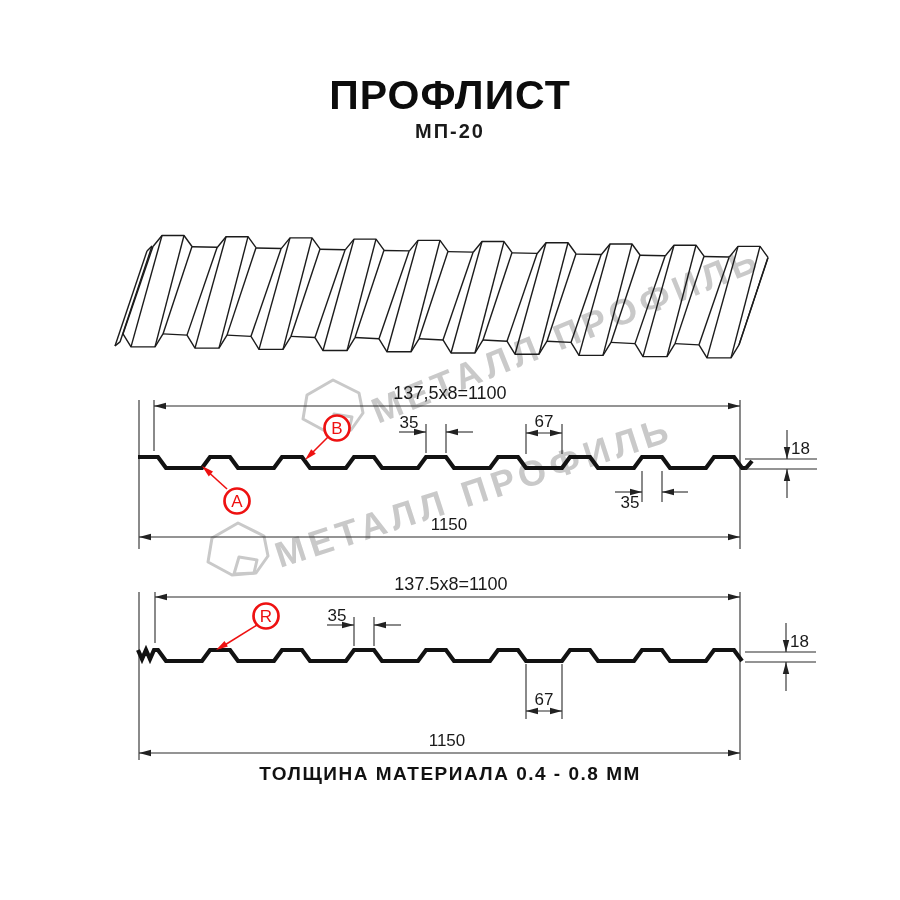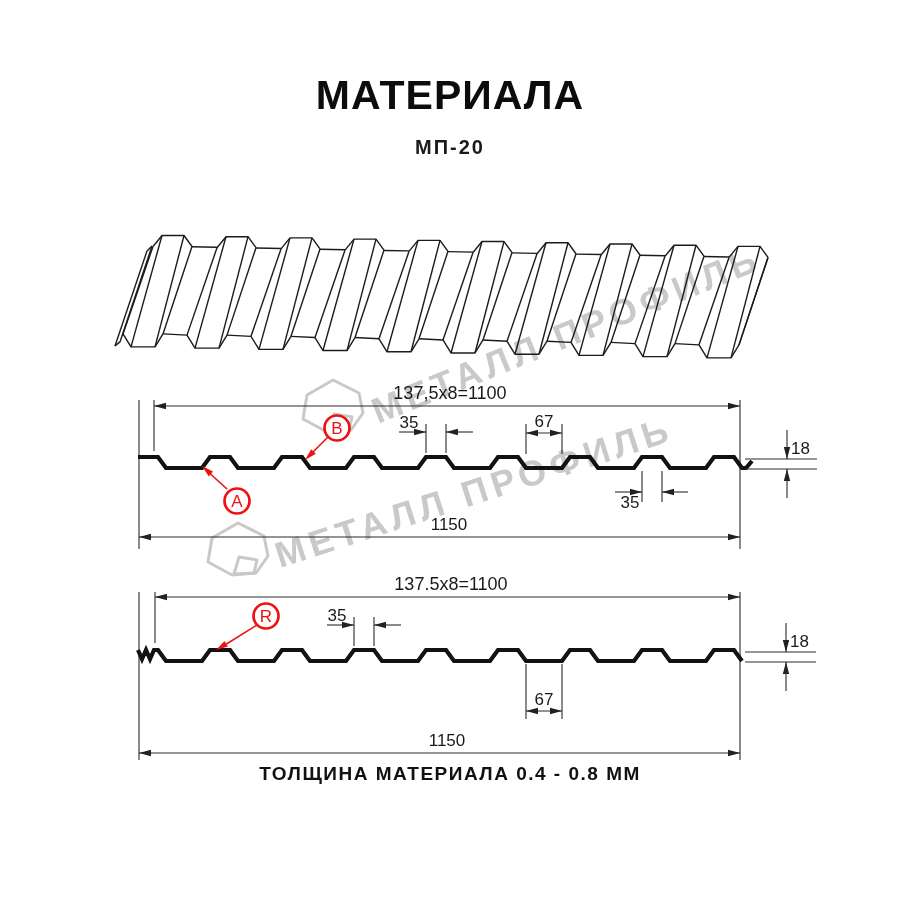--- a/index.html
+++ b/index.html
@@ -1,20 +1,20 @@
 <!DOCTYPE html>
 <html><head>
 <meta charset="utf-8">
 <style>
   html,body{margin:0;padding:0;background:#ffffff;}
   .sheet{position:relative;width:900px;height:900px;background:#ffffff;overflow:hidden;
          font-family:"Liberation Sans", sans-serif;color:#141414;}
   .title{position:absolute;top:72px;left:0;width:100%;text-align:center;
          font-size:41px;font-weight:bold;letter-spacing:1px;color:#0c0c0c;}
-  .subtitle{position:absolute;top:136px;left:0;width:100%;text-align:center;
+  .subtitle{position:absolute;top:120px;left:0;width:100%;text-align:center;
          font-size:20px;font-weight:600;letter-spacing:2px;color:#1a1a1a;}
   .footer{position:absolute;top:763px;left:0;width:100%;text-align:center;
          font-size:19px;font-weight:600;letter-spacing:1.5px;color:#111;}
   svg{position:absolute;left:0;overflow:visible;}
   #wm1{top:230px;} #wm2{top:430px;} #v3d{top:215px;} #sec1{top:380px;} #sec2{top:570px;}
   .dimtxt{font-family:"Liberation Sans",sans-serif;font-size:17px;fill:#1a1a1a;}
   .dimtop{font-size:18px;}
   .thin{stroke:#2a2a2a;stroke-width:1.1;fill:none;}
   .prof{stroke:#121212;stroke-width:4.2;fill:none;stroke-linejoin:miter;}
   .arr{fill:#222;stroke:none;}
@@ -24,21 +24,21 @@
   .redarr{fill:#ee1111;stroke:none;}
   .wmtext{font-size:36px;font-weight:bold;letter-spacing:5px;fill:#c9c9c9;
           font-family:"Liberation Sans",sans-serif;}
   .wmlogo{fill:none;stroke:#c9c9c9;stroke-width:3;stroke-linejoin:round;}
 </style>
 </head>
 <body>
 
 <div class="sheet">
 
-  <div class="title">МАТЕРИАЛА</div>
+  <div class="title">ПРОФЛИСТ</div>
   <div class="subtitle">МП-20</div>
 
   <svg id="wm1" width="900" height="220" viewBox="0 230 900 220">
     <g transform="translate(293,373)">
       <polygon class="wmlogo" points="14,22 40,7 66,20 70,40 58,57 34,59 10,46"></polygon>
       <polygon class="wmlogo" points="36,58 41,41 59,44 56,57"></polygon>
     </g>
     <text class="wmtext" transform="translate(378,424) rotate(-22)">МЕТАЛЛ ПРОФИЛЬ</text>
   </svg>
 

